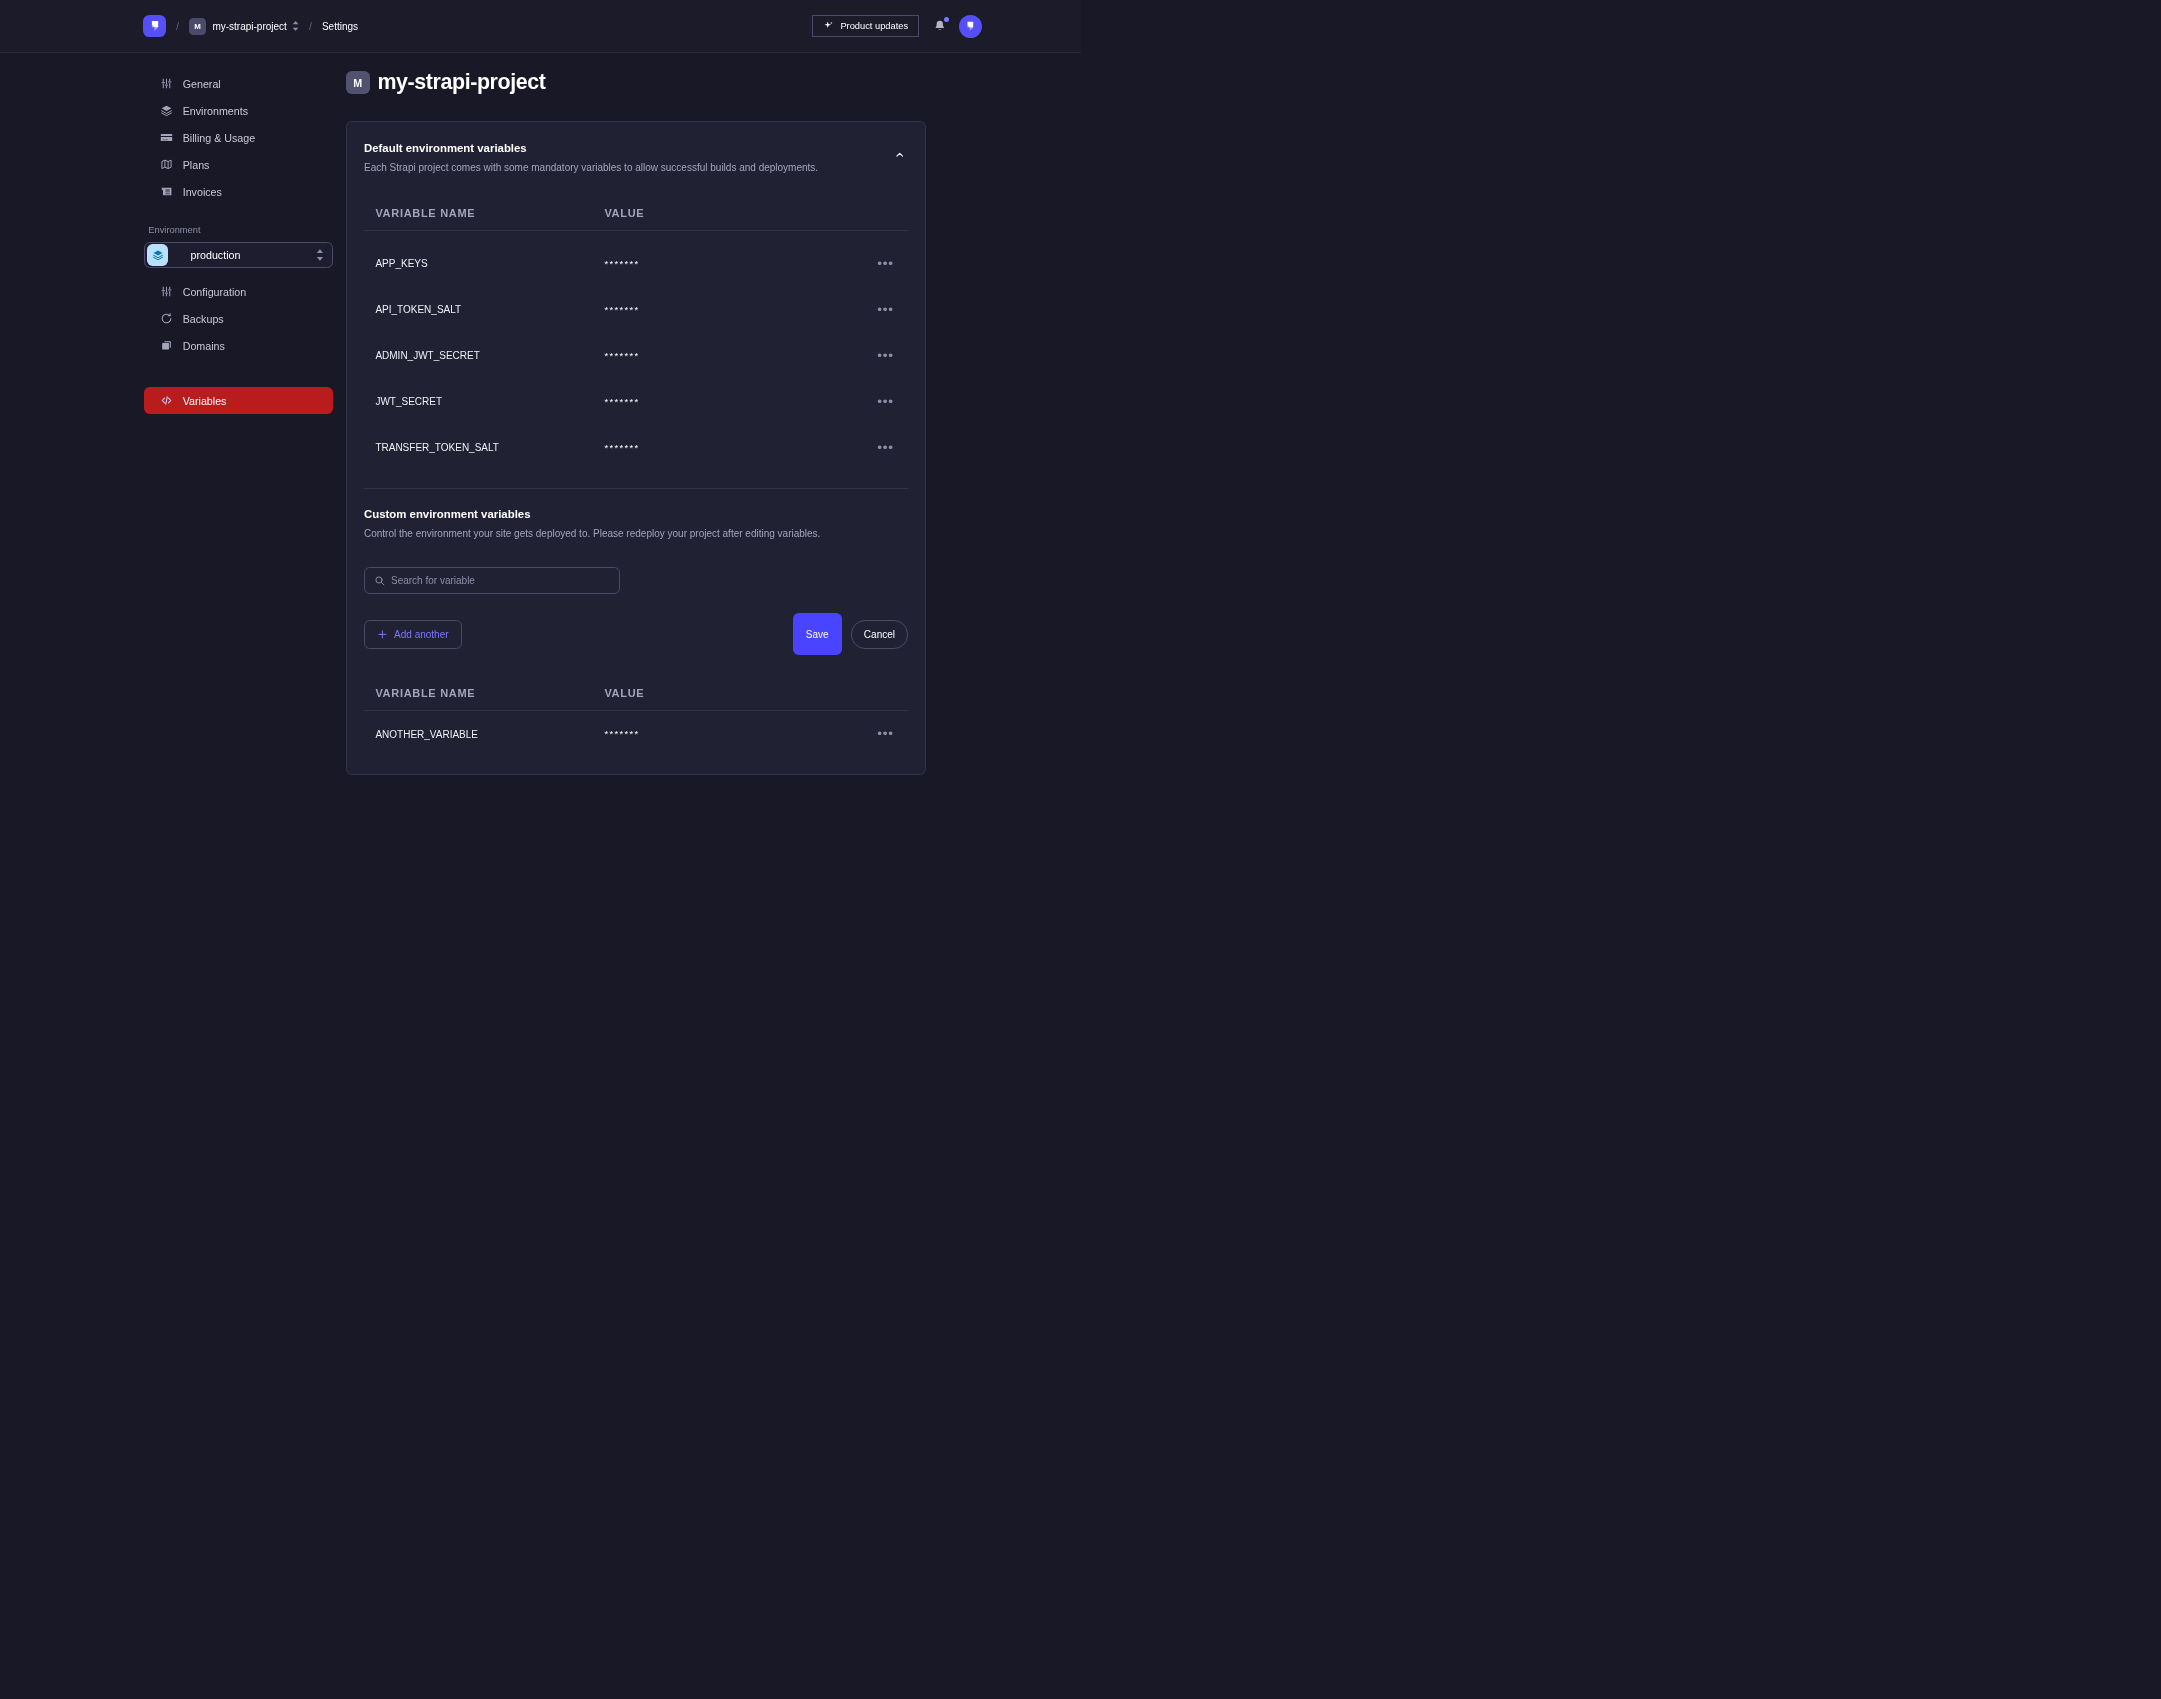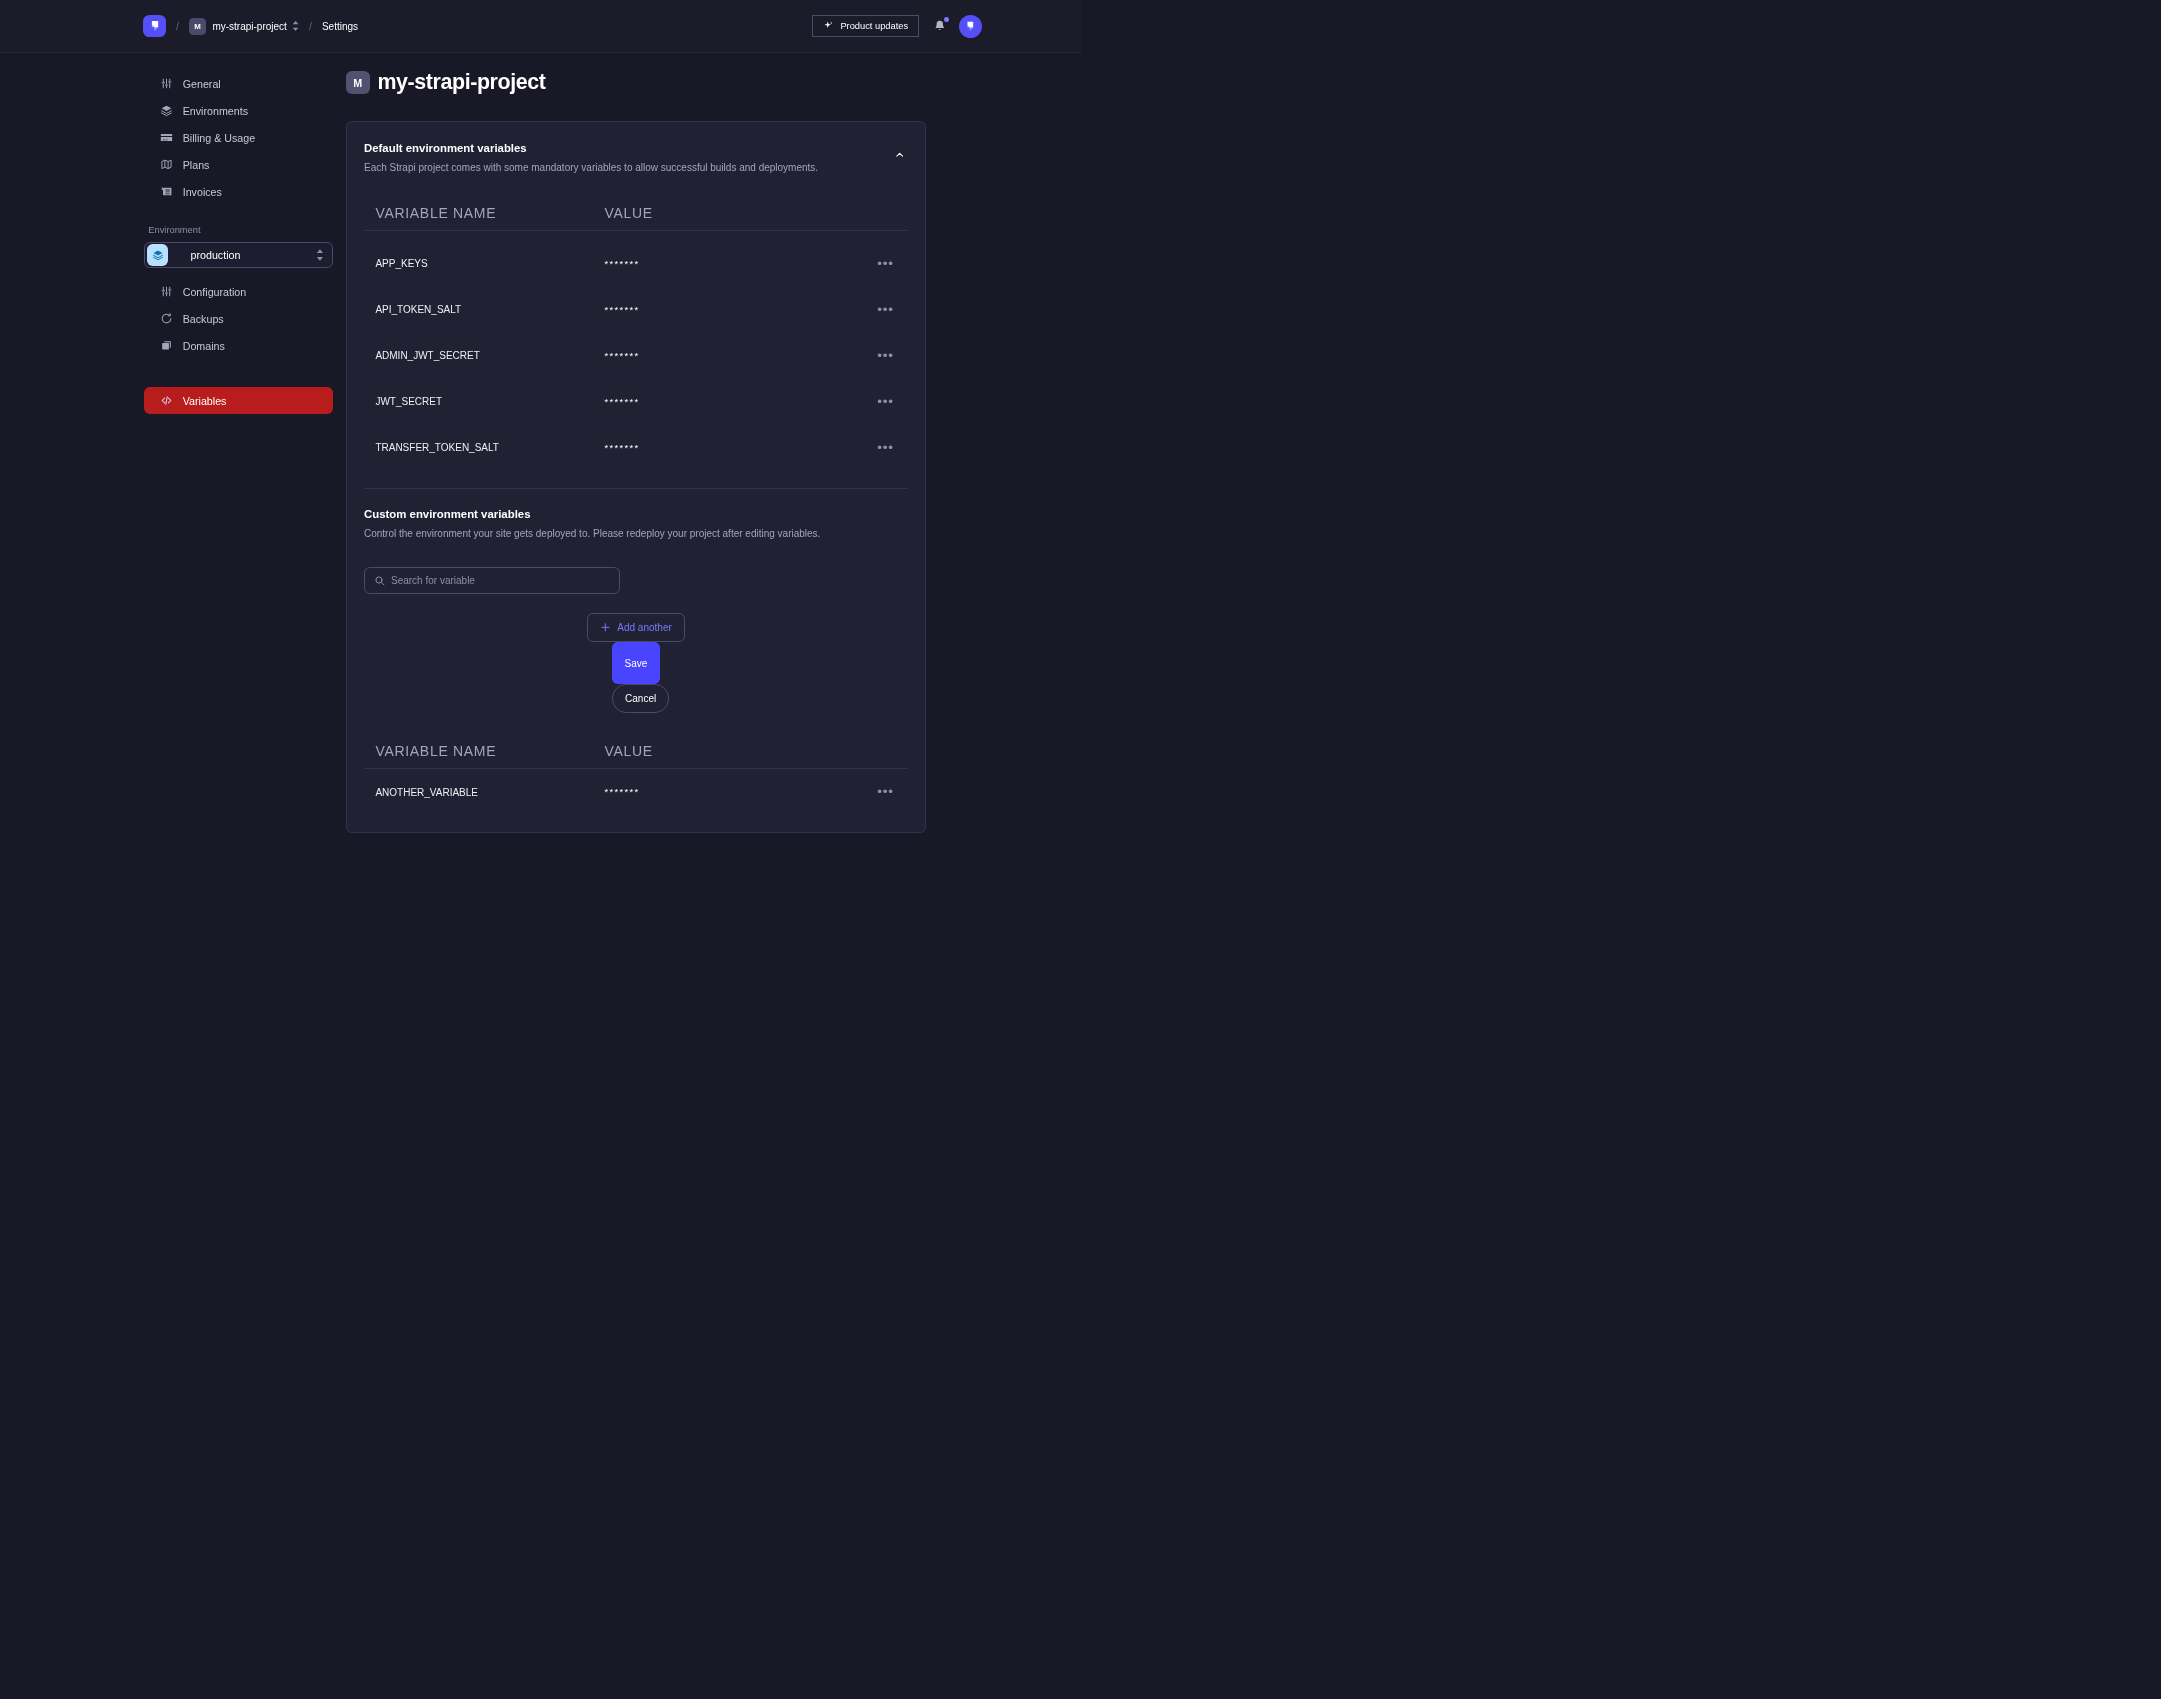--- a/index.html
+++ b/index.html
@@ -49,21 +49,21 @@
         font-size:10.7px;font-weight:600;display:flex;align-items:center;justify-content:center;}
   .page-title{font-size:21.4px;font-weight:700;letter-spacing:-0.4px;color:#fff;}
 
   .card{margin-top:26px;background:#212134;border:0.7px solid #32324d;border-radius:5.7px;
         padding:18.6px 17px 17px;box-sizing:border-box;margin-bottom:29px;}
   .sec-head{display:flex;align-items:flex-start;justify-content:space-between;}
   .sec-title{font-size:11.4px;font-weight:600;color:#fff;line-height:14.3px;}
   .sec-desc{margin-top:5.7px;font-size:10px;color:#a5a5ba;line-height:14.3px;}
   .collapse-btn{background:none;border:none;color:#fff;cursor:pointer;padding:2.9px;margin-top:5.7px;display:flex;}
 
-  .tbl-head{display:flex;margin-top:31px;padding:0 11.4px;font-size:14px;font-weight:400;
+  .tbl-head{display:flex;margin-top:31px;padding:0 11.4px;font-size:11px;font-weight:700;
         letter-spacing:0.7px;color:#a5a5ba;line-height:14.3px;justify-content:center;}
   .col-name{width:229px;flex:none;}
   .col-value{flex:1;}
   .tbl-line{height:0.7px;background:#32324d;margin-top:10px;}
   .tbl-rows{margin-top:10px;}
   .tbl-row{display:flex;align-items:center;height:46px;padding:0 11.4px;}
   .row-name{width:229px;flex:none;font-size:10px;color:#f0f0f5;}
   .row-value{flex:1;font-size:9.3px;letter-spacing:1.4px;color:#fff;}
   .row-menu{background:none;border:none;color:#8e8ea9;font-size:13.6px;cursor:pointer;
         padding:1.4px 2.9px;line-height:1;letter-spacing:0.7px;}
@@ -77,21 +77,21 @@
   .search-box input::placeholder{color:#8e8ea9;}
 
   .var-inputs{display:flex;margin-top:14.3px;align-items:center;}
   .txt-input{height:29px;border:0.7px solid #4a4a6a;border-radius:5.7px;background:transparent;
         color:#fff;font-size:10px;font-family:inherit;padding:0 9.3px;box-sizing:border-box;outline:none;}
   .inp-name{width:225px;}
   .inp-value{width:224px;margin-left:13px;}
   .btn-wand{width:29px;height:29px;margin-left:20px;border:0.7px solid #4a4a6a;border-radius:5.7px;
         background:#1e1e31;color:#7b79ff;display:flex;align-items:center;justify-content:center;cursor:pointer;}
 
-  .actions{display:flex;align-items:center;margin-top:18.6px;flex-direction:column;}
+  .actions{display:flex;align-items:center;margin-top:18.6px;}
   .btn-add{display:flex;align-items:center;gap:6.4px;height:29px;padding:0 12px;border:0.7px solid #4a4a6a;
         border-radius:5.7px;background:transparent;color:#7b79ff;font-size:10px;font-weight:500;
         cursor:pointer;font-family:inherit;}
   .actions-spacer{flex:1;}
   .btn-save{height:42px;padding:0 13px;border:none;border-radius:5.7px;background:#4945ff;color:#fff;
         font-size:10px;font-weight:500;cursor:pointer;font-family:inherit;}
   .btn-cancel{height:29px;padding:0 12px;margin-left:9.3px;border:0.7px solid #4a4a6a;border-radius:14px;
         background:transparent;color:#fff;font-size:10px;font-weight:500;cursor:pointer;font-family:inherit;}
   .tbl-head.second{margin-top:31px;}
 </style>

